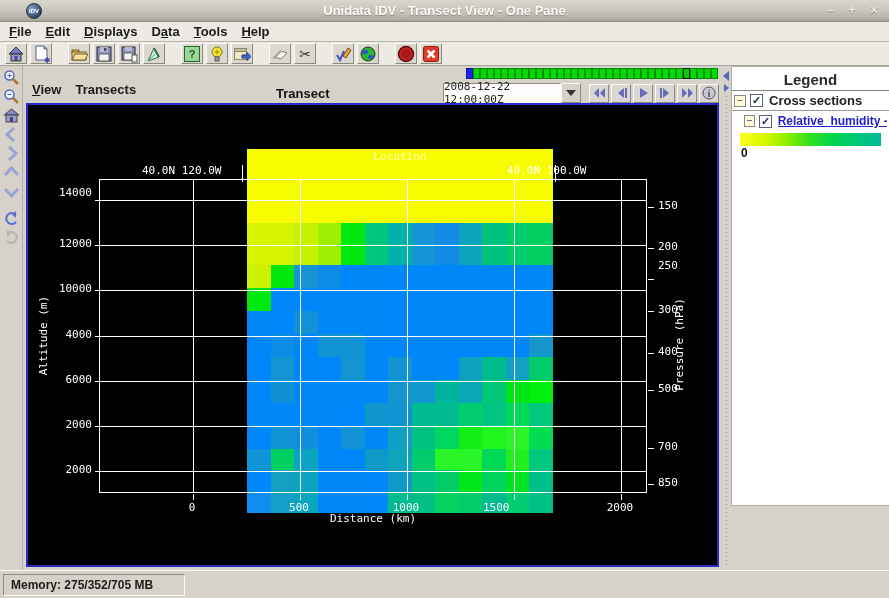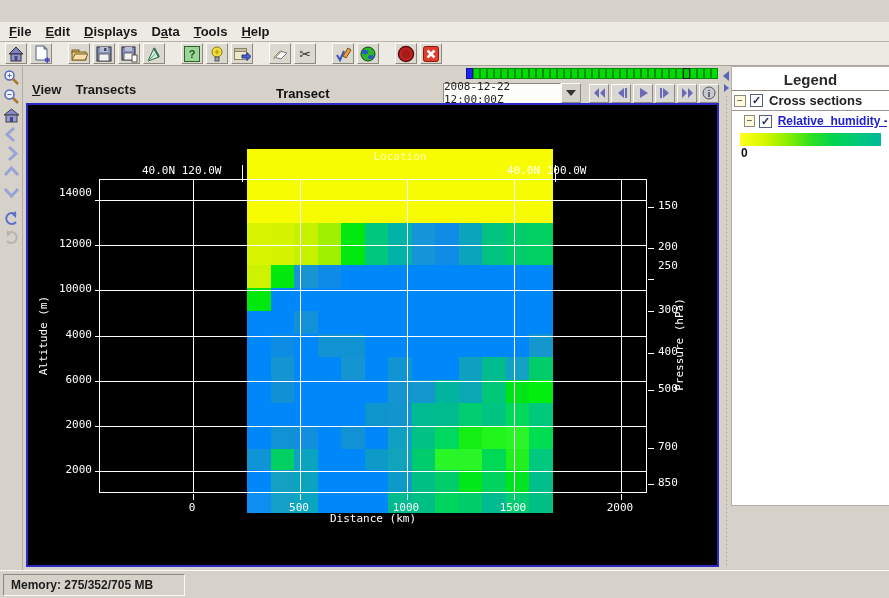--- a/index.html
+++ b/index.html
@@ -127,20 +127,31 @@
     font-size:12px;font-weight:bold;color:#1c1c1c;display:flex;align-items:center;
     padding:0 7px;white-space:pre;margin-right:3px;}
   .status-panel.mem{width:182px;}
   .status-panel.pos{width:326px;}
 </style>
 </head>
 <body>
 
 <div class="window">
 
+  <div class="titlebar">
+    <span class="logo">
+      <span class="logo-txt">IDV</span>
+    </span>
+    <span class="title">Unidata IDV - Transect View - One Pane</span>
+    <span class="winbtns">
+      <span class="wb">–</span>
+      <span class="wb">+</span>
+      <span class="wb">×</span>
+    </span>
+  </div>
 
   <div class="menubar" id="menubar">
       <span class="menu-item"><span class="mn">F</span>ile</span>
       <span class="menu-item"><span class="mn">E</span>dit</span>
       <span class="menu-item"><span class="mn">D</span>isplays</span>
       <span class="menu-item">D<span class="mn">a</span>ta</span>
       <span class="menu-item"><span class="mn">T</span>ools</span>
       <span class="menu-item"><span class="mn">H</span>elp</span>
     </div>
 
@@ -649,21 +660,21 @@
               <div class="ticklabel" style="left: 630px; top: 135px;">200</div>
               <div class="ticklabel" style="left: 630px; top: 154px;">250</div>
               <div class="ticklabel" style="left: 630px; top: 198px;">300</div>
               <div class="ticklabel" style="left: 630px; top: 240px;">400</div>
               <div class="ticklabel" style="left: 630px; top: 277px;">500</div>
               <div class="ticklabel" style="left: 630px; top: 335px;">700</div>
               <div class="ticklabel" style="left: 630px; top: 371px;">850</div>
               <div class="ticklabel" style="left: 134px; width: 60px; text-align: center; top: 396px;">0</div>
               <div class="ticklabel" style="left: 241px; width: 60px; text-align: center; top: 396px;">500</div>
               <div class="ticklabel" style="left: 348px; width: 60px; text-align: center; top: 396px;">1000</div>
-              <div class="ticklabel" style="left: 455px; width: 60px; text-align: center; top: 396px;">1500</div>
+              <div class="ticklabel" style="left: 455px; width: 60px; text-align: left; top: 396px;">1500</div>
               <div class="ticklabel" style="left: 562px; width: 60px; text-align: center; top: 396px;">2000</div>
             </div>
           <div class="toplabel" style="left:114px">40.0N 120.0W</div>
           <div class="toplabel" style="left:479px">40.0N 100.0W</div>
           <div class="loclabel">Location</div>
           <div class="marker m1"></div>
           <div class="marker m2"></div>
           <div class="axis-title axis-alt">Altitude (m)</div>
           <div class="axis-title axis-pres">Pressure (hPa)</div>
           <div class="axis-title axis-dist">Distance (km)</div>

